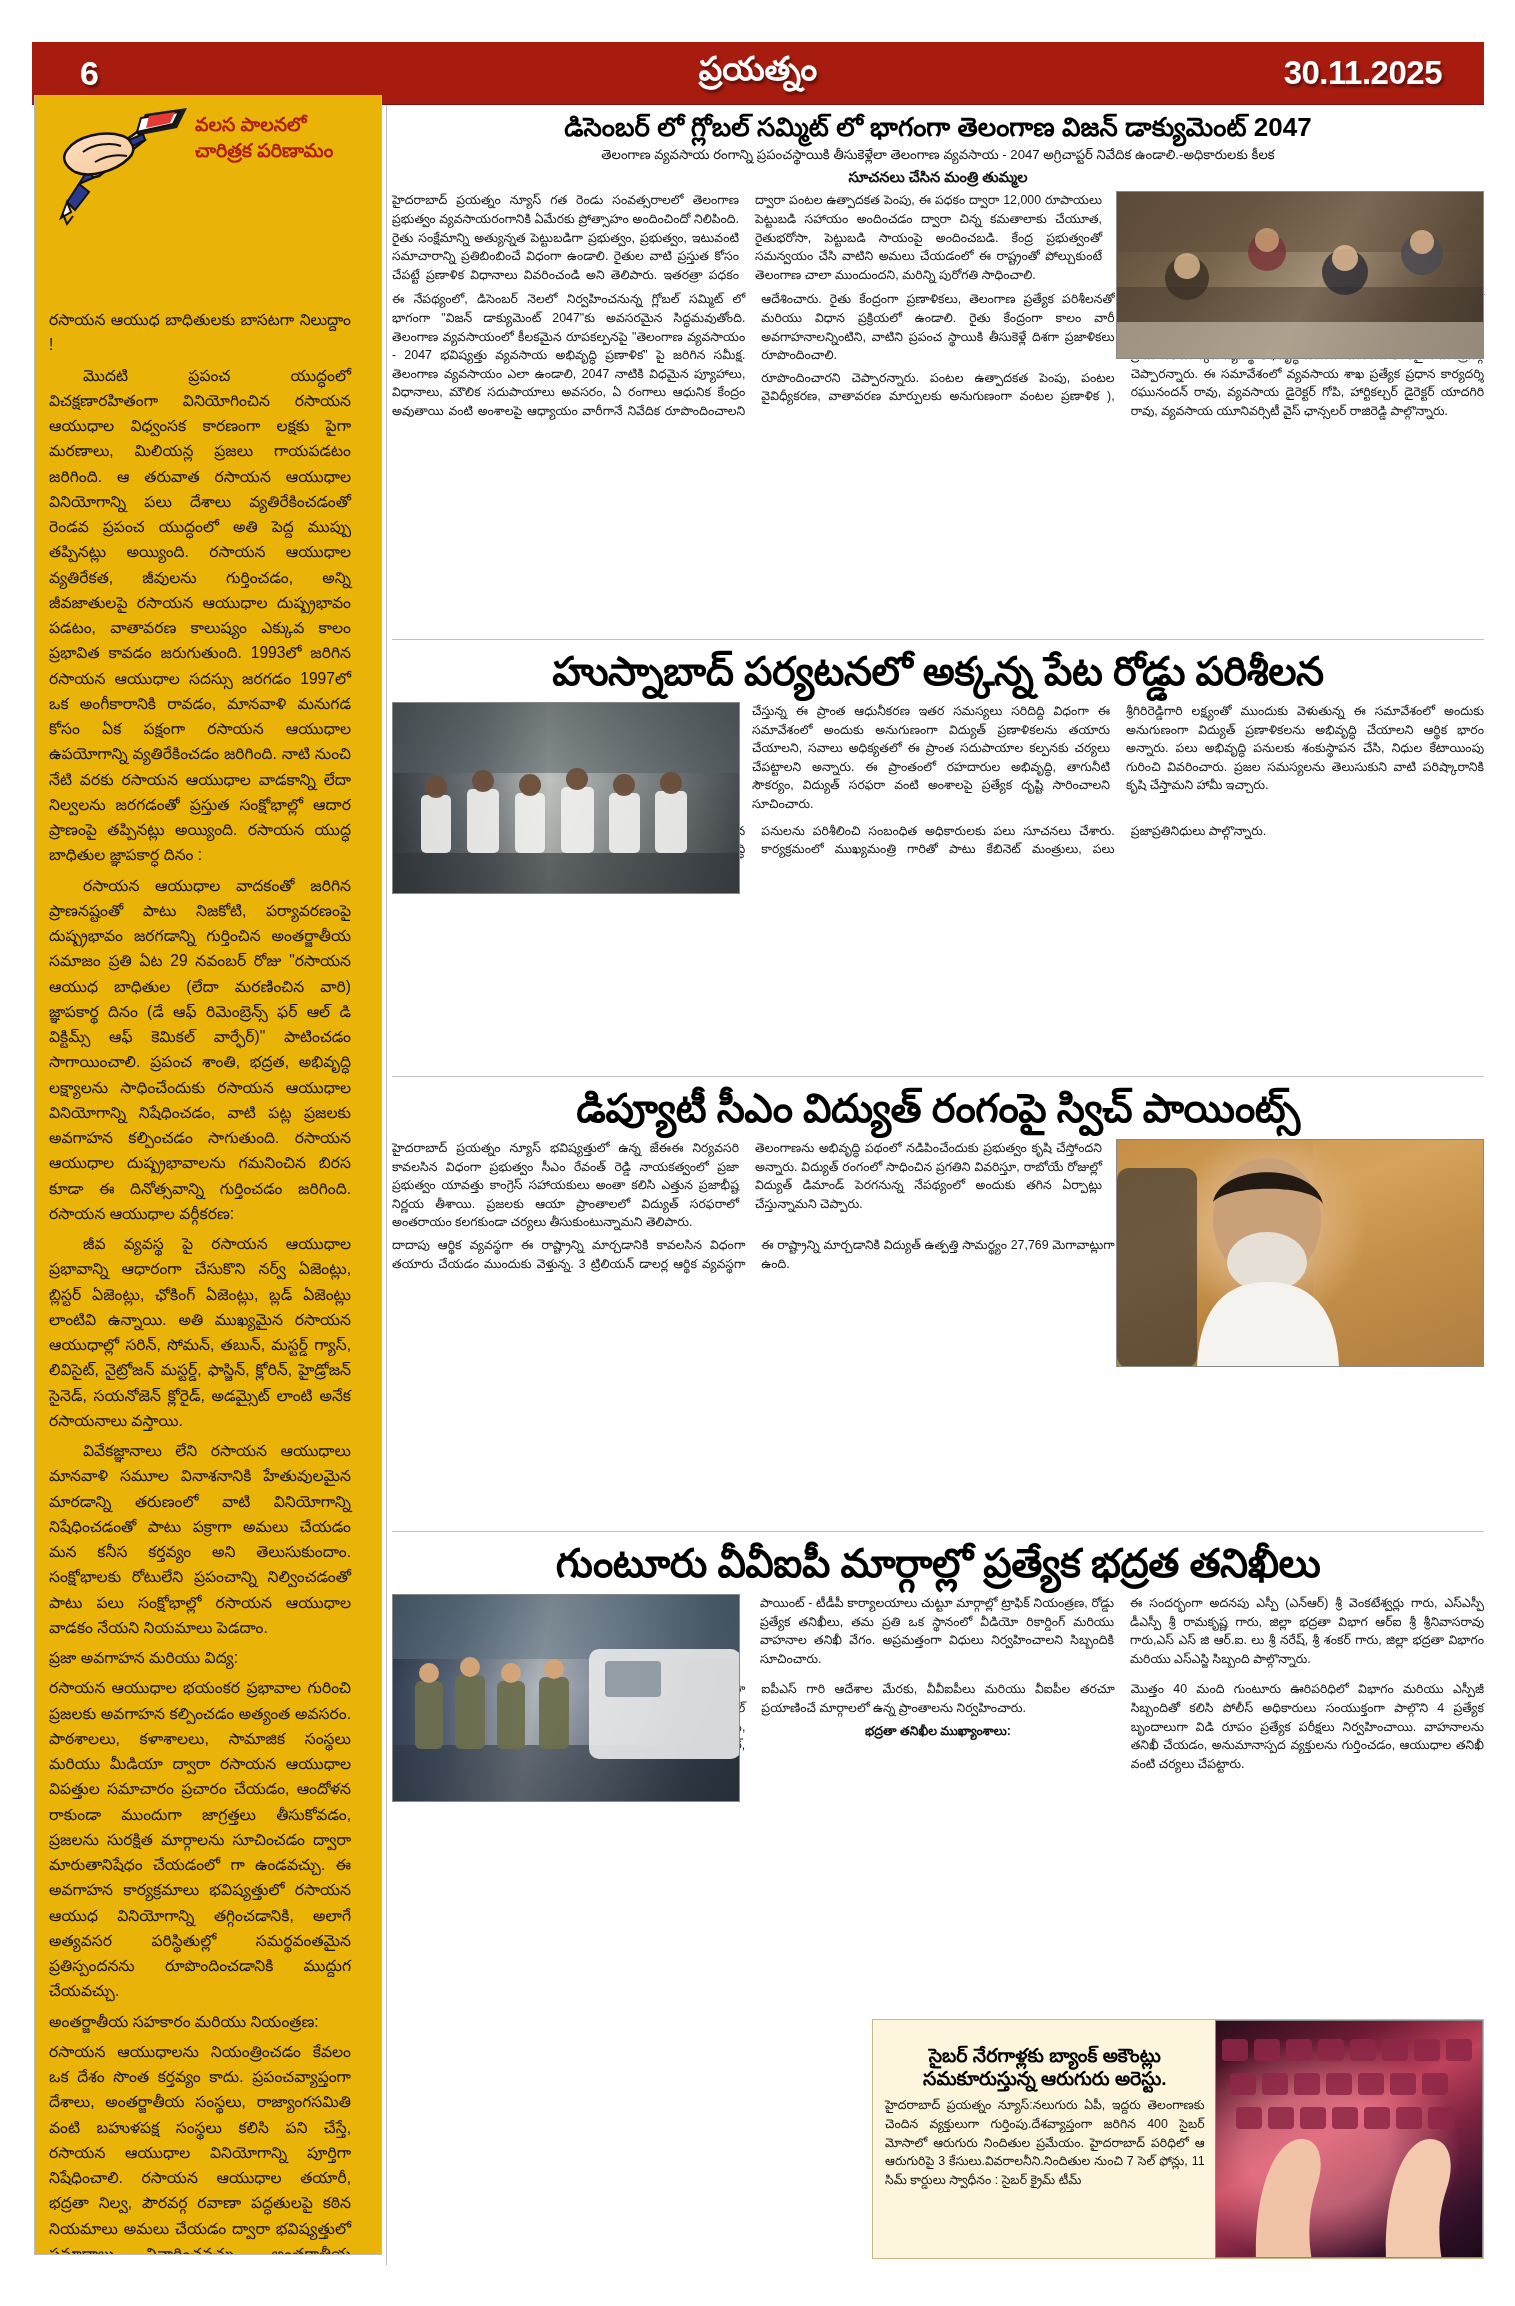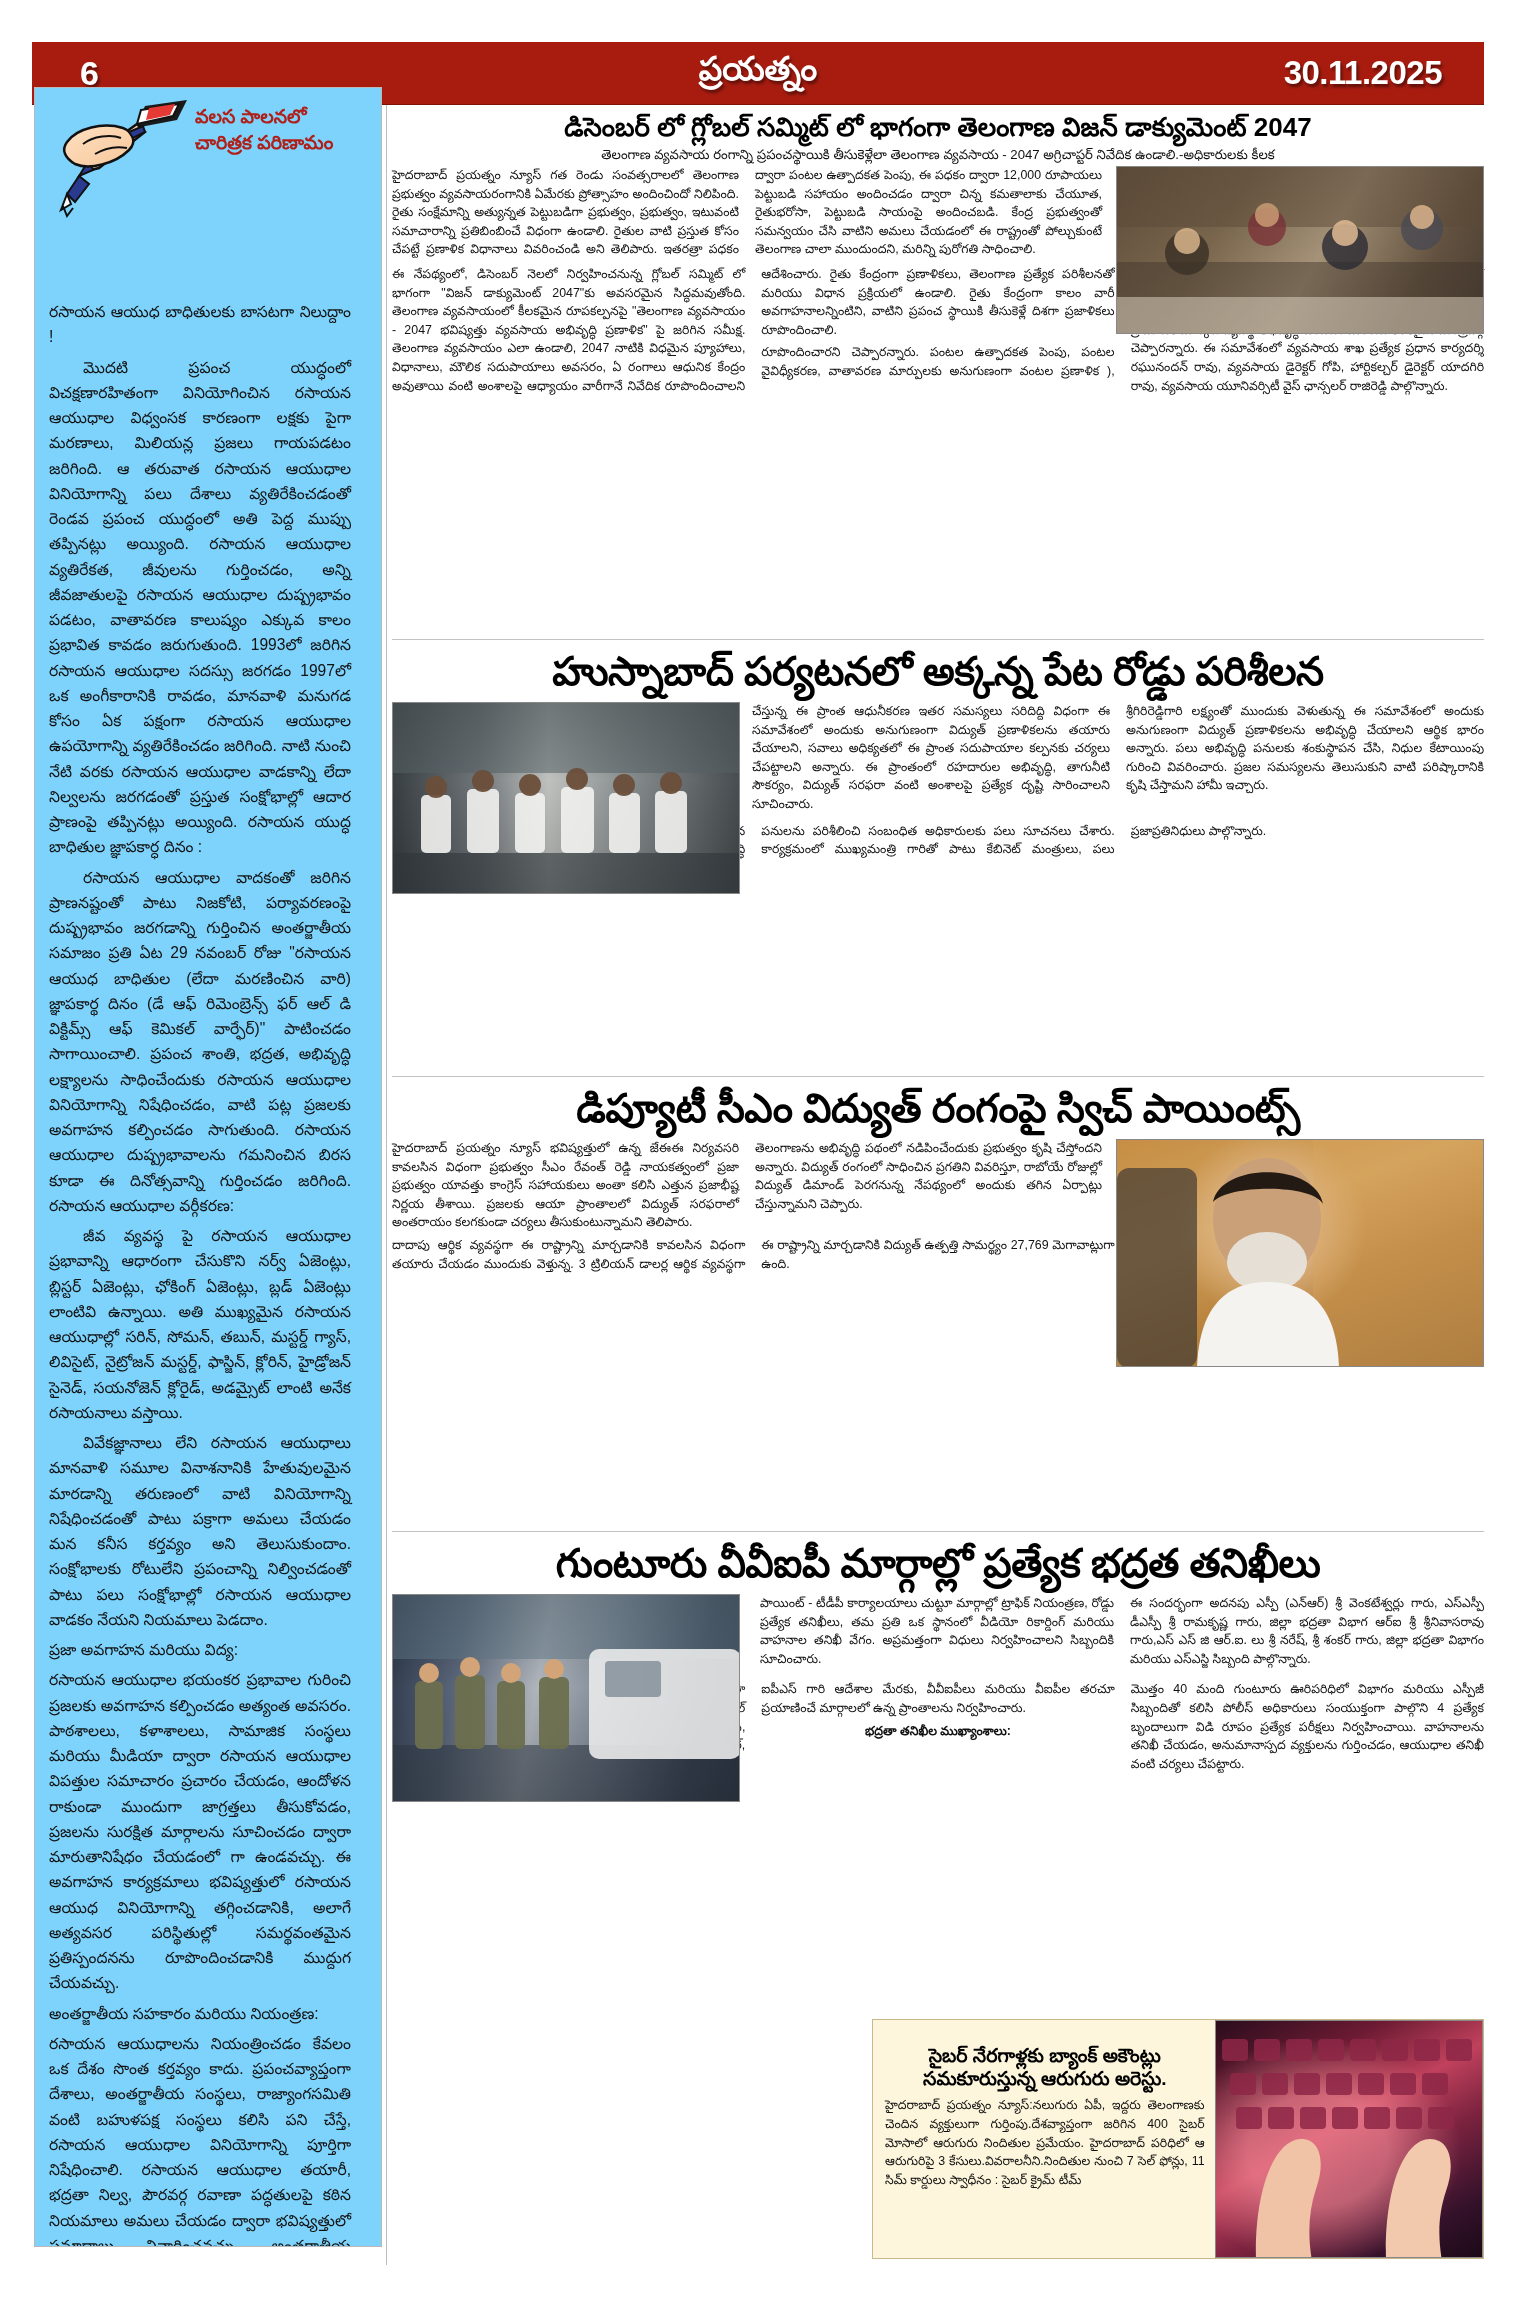--- a/index.html
+++ b/index.html
@@ -39,24 +39,24 @@
   .banner .bdate {
     position: absolute; right: 42px;
     color: #fff; font-size: 33px; font-weight: bold;
     text-shadow: 2px 3px 3px rgba(0,0,0,.45);
     letter-spacing: -0.5px;
   }
 
   
   .edit-col {
     position: absolute;
-    left: 34px; top: 87px;
+    left: 34px; top: 95px;
     width: 348px; height: 2160px;
     border: 1px solid #b9b9b9;
-    background: #7dd3fc;
+    background: #eab308;
     padding: 0;
     overflow: hidden;
   }
   .edit-logo {
     position: relative;
     height: 205px;
     width: 100%;
     overflow: hidden;
   }
   .edit-logo .penwrap {
@@ -250,20 +250,21 @@
       <p>అంతర్జాతీయ సహకారం మరియు నియంత్రణ:</p>
       <p>రసాయన ఆయుధాలను నియంత్రించడం కేవలం ఒక దేశం సొంత కర్తవ్యం కాదు. ప్రపంచవ్యాప్తంగా దేశాలు, అంతర్జాతీయ సంస్థలు, రాజ్యాంగసమితి వంటి బహుళపక్ష సంస్థలు కలిసి పని చేస్తే, రసాయన ఆయుధాల వినియోగాన్ని పూర్తిగా నిషేధించాలి. రసాయన ఆయుధాల తయారీ, భద్రతా నిల్వ, పౌరవర్గ రవాణా పద్ధతులపై కఠిన నియమాలు అమలు చేయడం ద్వారా భవిష్యత్తులో ప్రమాదాలు నివారించవచ్చు. అంతర్జాతీయ సహకారం మరియు విజ్ఞాన కట్టుబాట్లతో మాత్రమే మనం భద్రత, శాంతి, మరియు జీవసంరక్షణను ఖాయం చేసుకోవచ్చు.</p>
     </div>
   </div>
 
   <div class="main-col">
 
     <div style="position:absolute;left:0;top:0;width:100%;">
       <div class="hl-main">డిసెంబర్ లో గ్లోబల్ సమ్మిట్ లో భాగంగా తెలంగాణ విజన్ డాక్యుమెంట్ 2047</div>
       <div class="sub-main">తెలంగాణ వ్యవసాయ రంగాన్ని ప్రపంచస్థాయికి తీసుకెళ్లేలా తెలంగాణ వ్యవసాయ - 2047 అగ్రిచాప్టర్ నివేదిక ఉండాలి.-అధికారులకు కీలక</div>
+      <div class="sub-main2">సూచనలు చేసిన మంత్రి తుమ్మల</div>
 
       <div style="position:relative;">
         <div class="photo meet" style="position:absolute;right:0;top:0;width:368px;height:168px;">
           <svg width="368" height="168" viewBox="0 0 368 168" style="position:absolute;inset:0;">
             <rect x="0" y="0" width="368" height="60" fill="#5b4a38" opacity=".5"></rect>
             <rect x="0" y="95" width="368" height="73" fill="#3f342a" opacity=".45"></rect>
             <circle cx="70" cy="86" r="22" fill="#3a3026" opacity=".8"></circle>
             <circle cx="70" cy="74" r="13" fill="#d8b48c" opacity=".85"></circle>
             <circle cx="150" cy="60" r="19" fill="#7a2f35" opacity=".75"></circle>
             <circle cx="150" cy="48" r="12" fill="#c89b74" opacity=".85"></circle>

